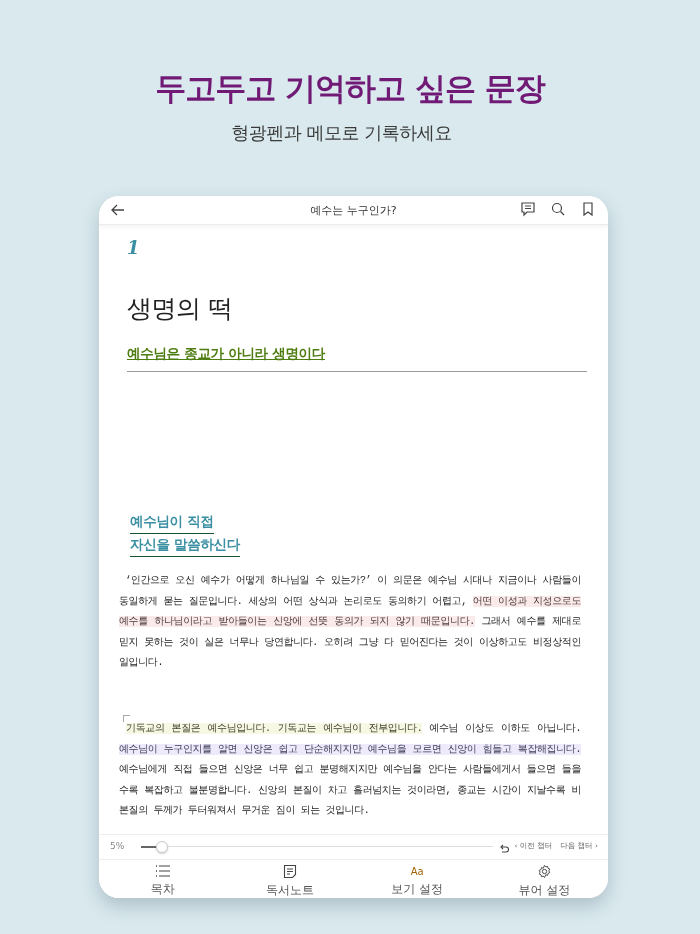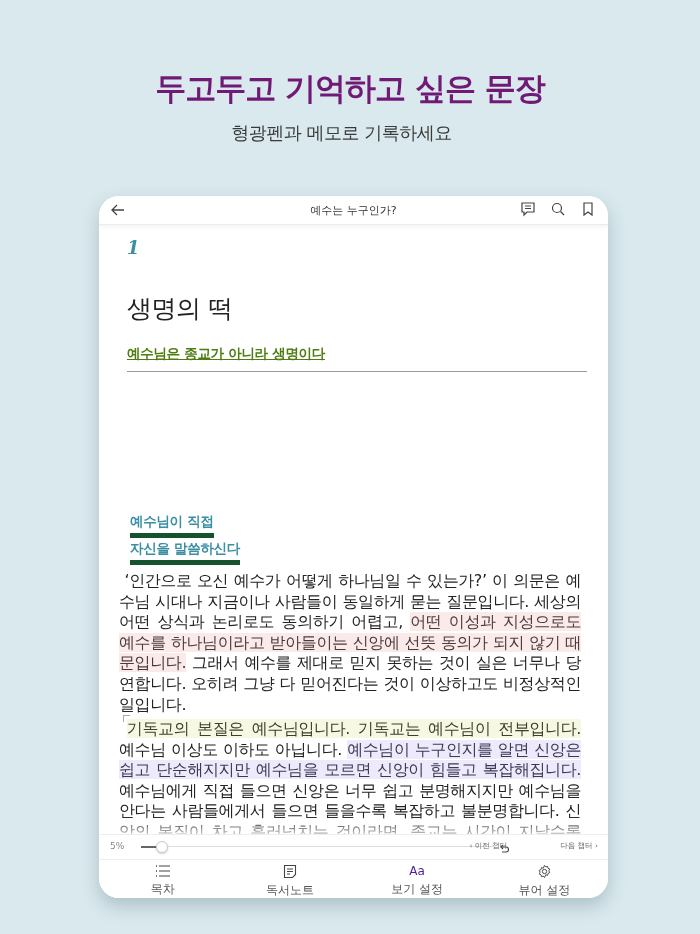--- a/index.html
+++ b/index.html
@@ -44,24 +44,24 @@
     position:absolute; left:28px; top:12px; font-family:"DejaVu Serif", serif;
     font-style:italic; font-weight:bold; font-size:18px; color:#3a8fa3;
   }
   .chapter-title { position:absolute; left:28px; top:67px; font-size:25px; color:#222; letter-spacing:-0.5px; }
   .chapter-sub { position:absolute; left:28px; top:120px; font-size:13.5px; font-weight:bold; color:#4d7c0f; letter-spacing:-0.3px;text-decoration:underline; }
   .chapter-rule { position:absolute; left:28px; right:21px; top:146px; height:1px; background:#999; }
   .section-head {
     position:absolute; left:31px; top:286px; font-size:13.5px; font-weight:bold;
     color:#3a8fa3; line-height:21px; letter-spacing:-0.3px;
   }
-  .section-head span { display:inline-block; border-bottom:5px solid #14532d; padding-bottom:1px;text-align:center; }
+  .section-head span { display:inline-block; border-bottom:1px solid #14532d; padding-bottom:1px;text-align:center; }
   .para {
-    position:absolute; left:20px; width:462px; font-size:16px; line-height:20.6px;
-    color:#222; text-align:justify; letter-spacing:-0.4px;
+    position:absolute; left:20px; width:462px; font-size:10px; line-height:20.6px;
+    color:#222; text-align:justify; letter-spacing:-0.4px;font-family:Liberation Mono, monospace;
   }
   .p1 { top:346px; }
   .p2 { top:494px; }
   .hl-pink { background:#fbeaea; color:#4a3a3a; }
   .hl-yellow { background:#f7f8e3; color:#3e3e2a; }
   .hl-purple { background:#eeeafb; color:#3a3a55; }
   .memo-mark {
     position:absolute; left:24px; top:490px; width:6px; height:6px;
     border:1px solid #aaa; border-right:none; border-bottom:none;
   }
@@ -73,27 +73,27 @@
   }
   .pct { position:absolute; left:11px; top:6px; font-size:9px; color:#888; }
   .slider { position:absolute; left:42px; right:115px; top:11px; height:1px; background:#ddd; cursor:pointer; }
   .slider-fill { position:absolute; left:0; top:-0.5px; width:18px; height:2px; background:#666; }
   .slider-knob {
     position:absolute; left:15px; top:-5px; width:10px; height:10px; border-radius:50%;
     background:#fff; border:1px solid #ccc; box-shadow:0 1px 2px rgba(0,0,0,0.2);
   }
   .undo-icon { position:absolute; right:98px; top:5px; width:12px; height:12px; cursor:pointer; }
   .chap-nav { position:absolute; right:10px; top:6px; font-size:7.5px; color:#666; display:flex; gap:8px; }
-  .chap-nav span { cursor:pointer;margin-left:45px; }
+  .chap-nav span { cursor:pointer; }
   .bottom-nav {
     position:absolute; left:0; right:0; bottom:0; height:38px; background:#fff; z-index:3;
     display:flex;
   }
   .nav-item { flex:1; display:flex; flex-direction:column; align-items:center; padding-top:4px; cursor:pointer; }
-  .nav-item .ico { width:16px; height:16px; display:flex; align-items:center; justify-content:center; font-size:12px; color:#4c1d95; }
+  .nav-item .ico { width:16px; height:16px; display:flex; align-items:center; justify-content:center; font-size:10px; color:#a16207; }
   .nav-item .lbl { font-size:12px; color:#555; margin-top:3px; }
 </style>
 </head>
 <body>
 
 <div class="promo-title">두고두고 기억하고 싶은 문장</div>
 <div class="promo-sub">형광펜과 메모로 기록하세요</div>
 
 <div class="device">
   <div class="topbar">

